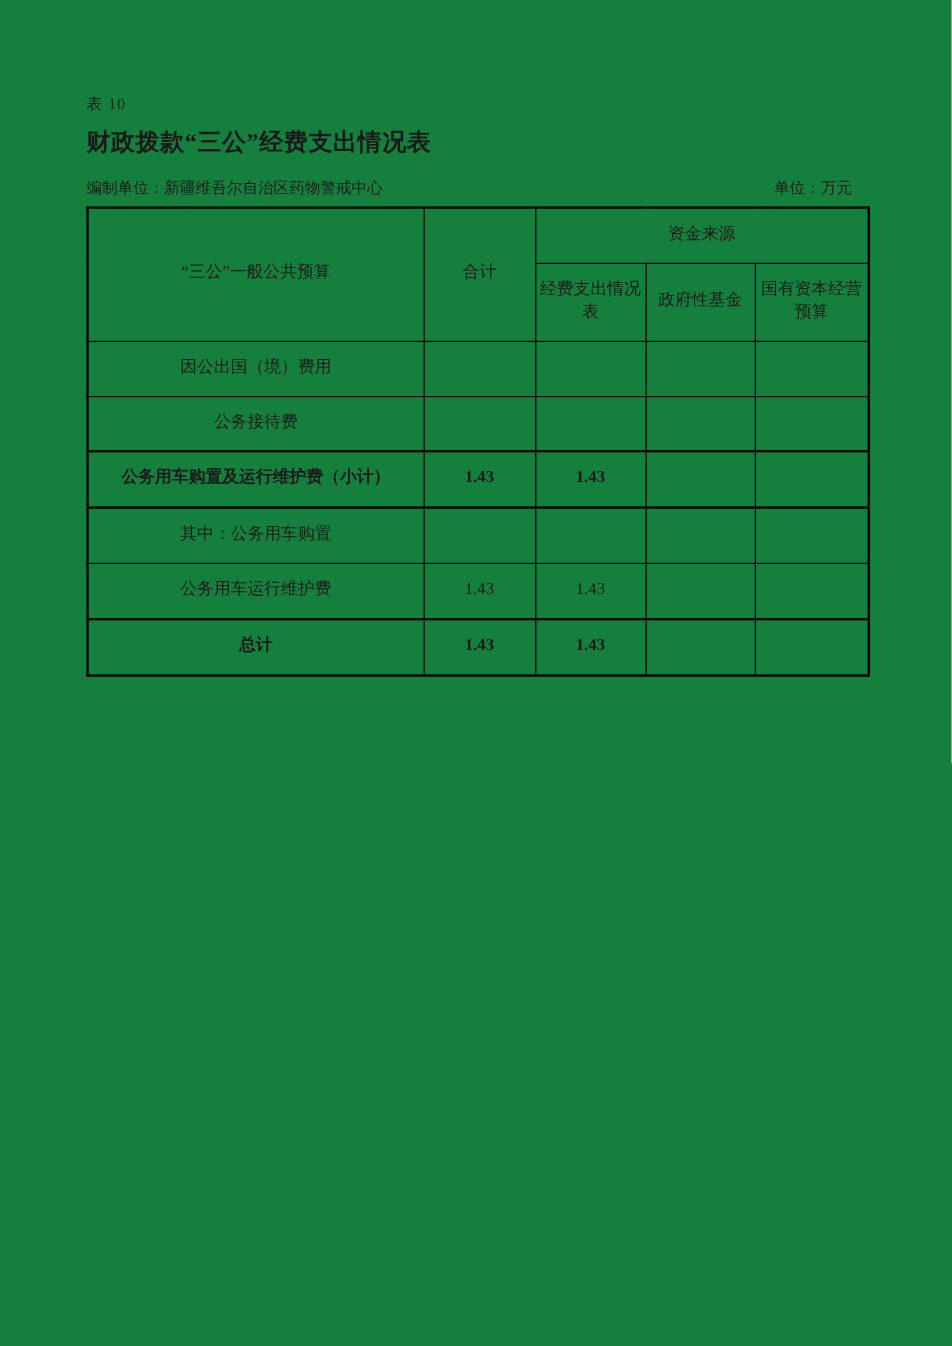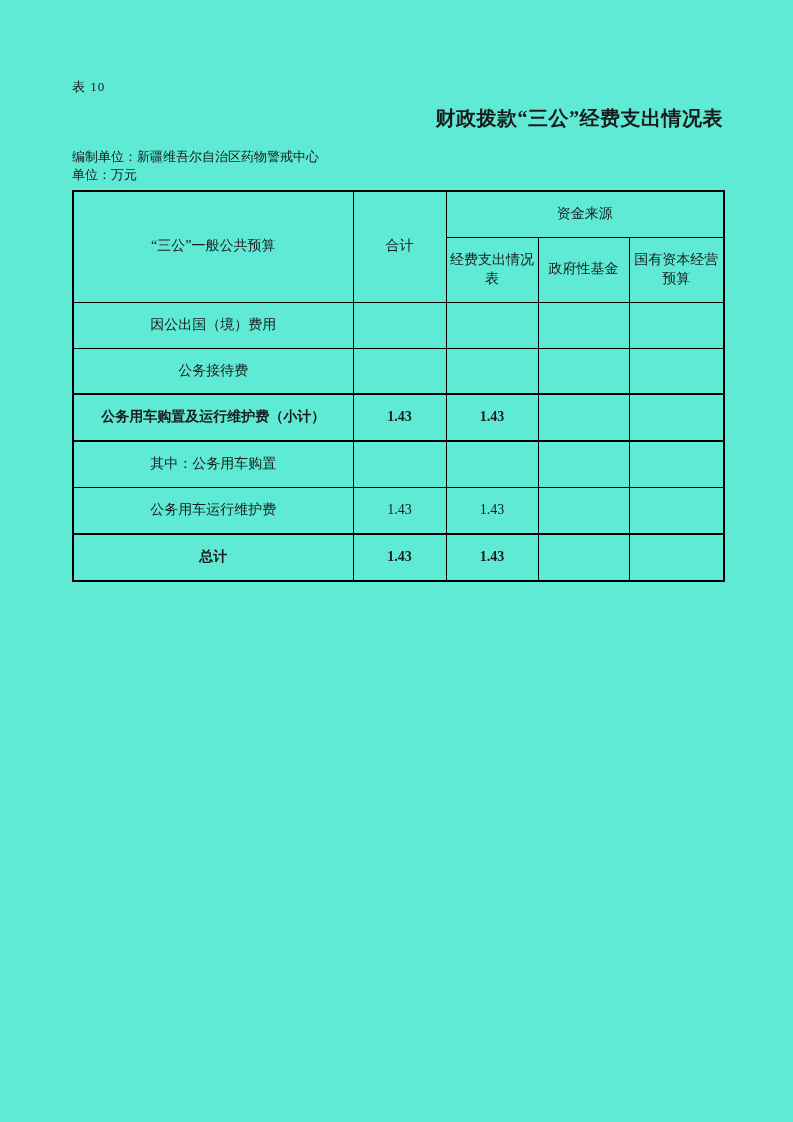--- a/index.html
+++ b/index.html
@@ -2,46 +2,45 @@
 <html><head>
 <meta charset="utf-8">
 <style>
   * { box-sizing: border-box; margin: 0; padding: 0; }
   html, body { background: #e8e8e8; }
   .page {
     position: relative;
     width: 793px;
     height: 1122px;
     margin: 0 auto;
-    background: #5eead4;
+    background: #15803d;
     font-family: "Liberation Serif", "DejaVu Serif", serif;
     color: #1a1a1a;
     overflow: hidden;
   }
   .content { padding: 78px 70px 0 72px; }
 
   .table-label {
     font-size: 13px;
     letter-spacing: 1px;
   }
   .doc-title {
     margin-top: 9px;
-    text-align: right;
+    text-align: left;
     font-size: 20px;
     font-weight: bold;
     letter-spacing: 0.5px;
     font-family: "Liberation Serif", "DejaVu Serif", serif;
   }
   .meta-row {
     margin-top: 16px;
     display: flex;
     justify-content: space-between;
     align-items: baseline;
     font-size: 13px;
-    flex-direction: column;
   }
   .meta-unit { padding-right: 13px; }
 
   table.doc-table {
     margin-top: 6px;
     width: 651px;
     border-collapse: collapse;
     table-layout: fixed;
     border: 2px solid #000;
   }

